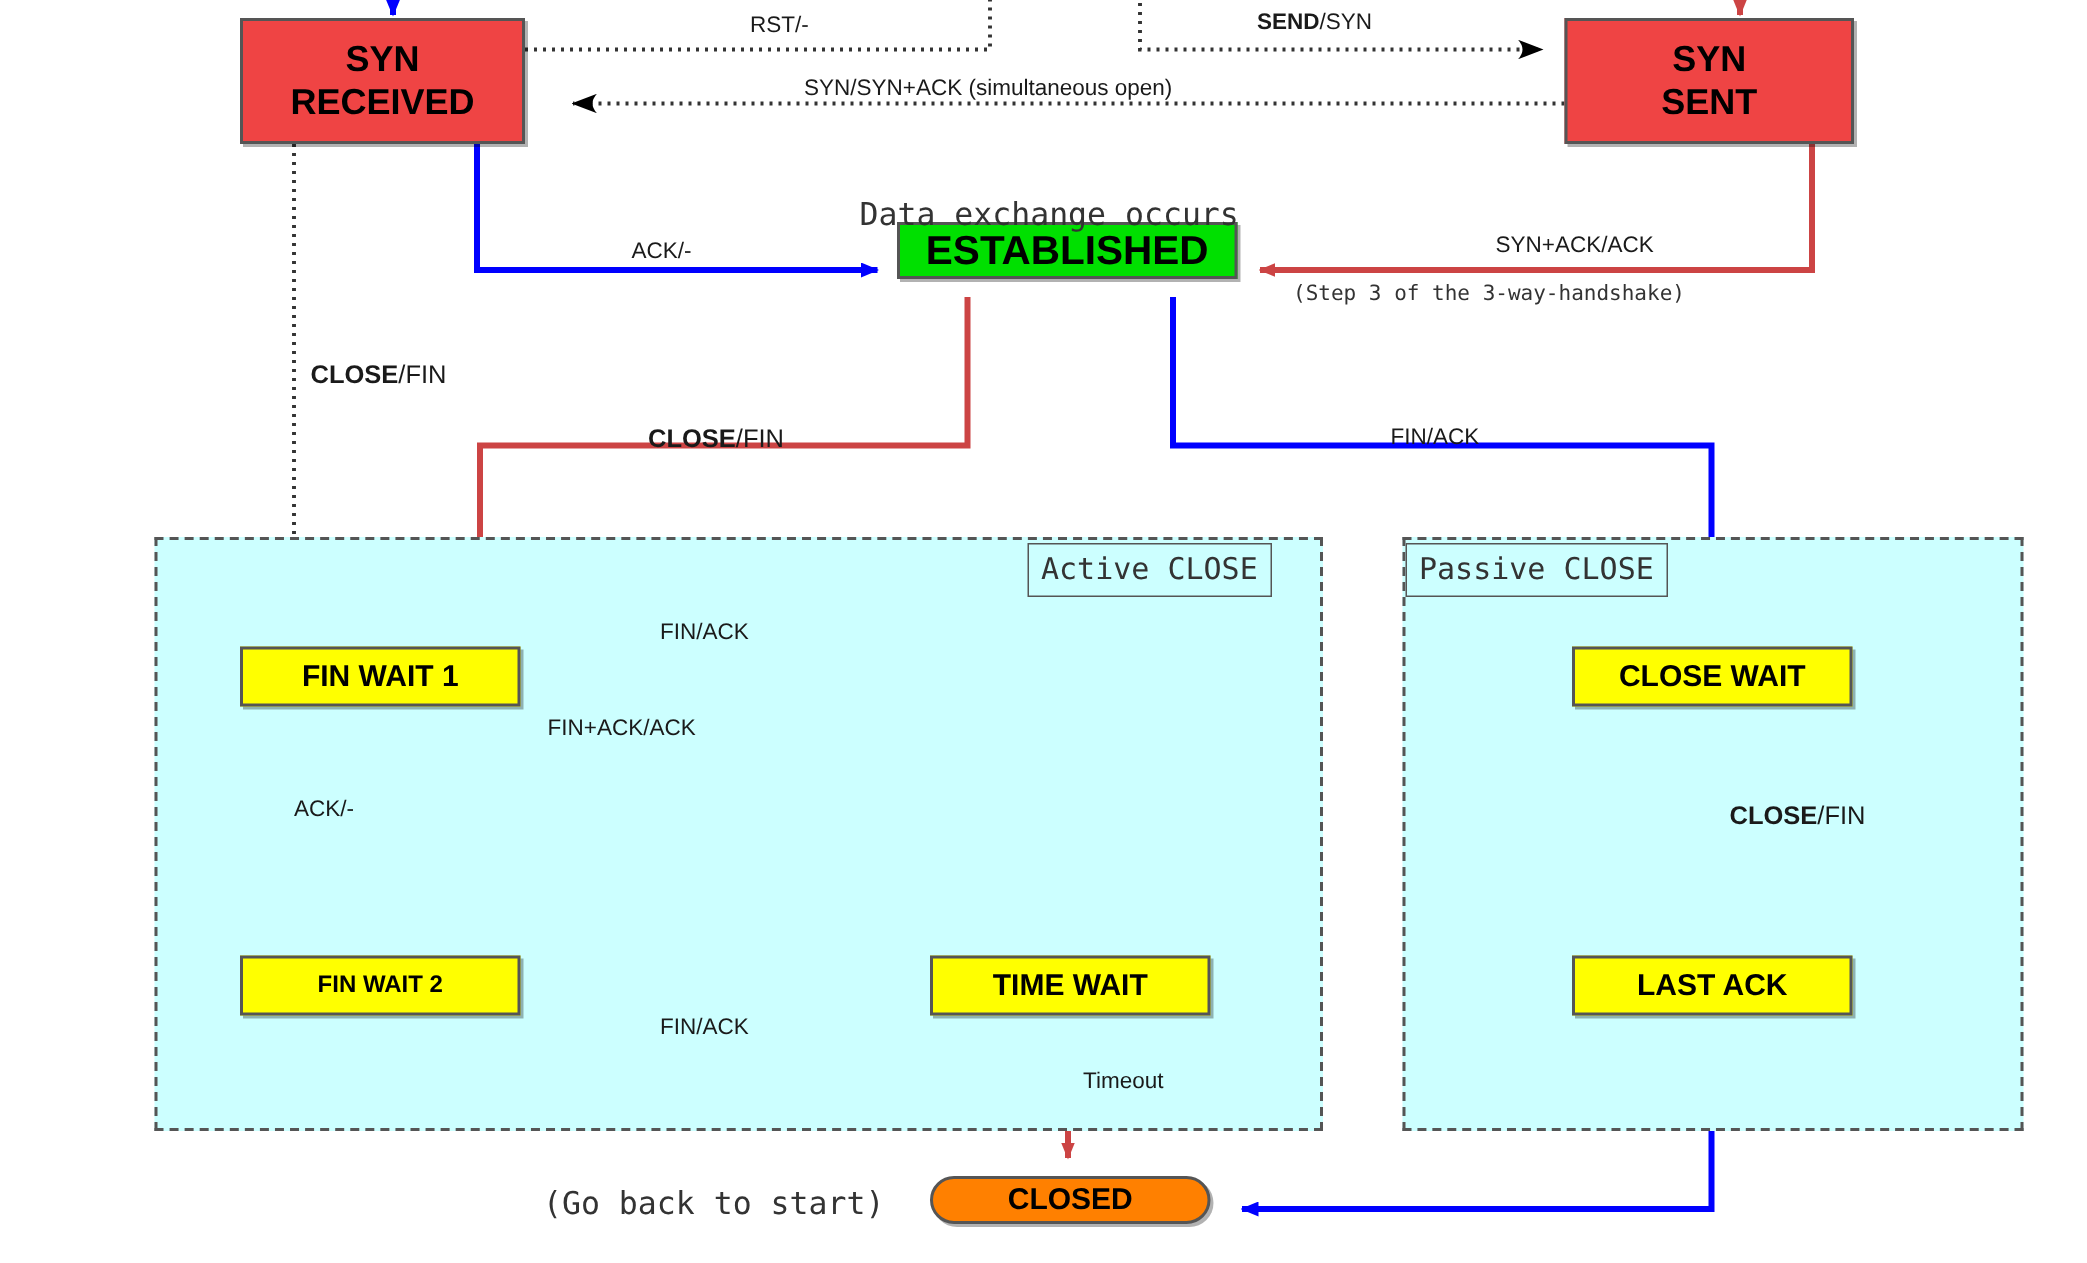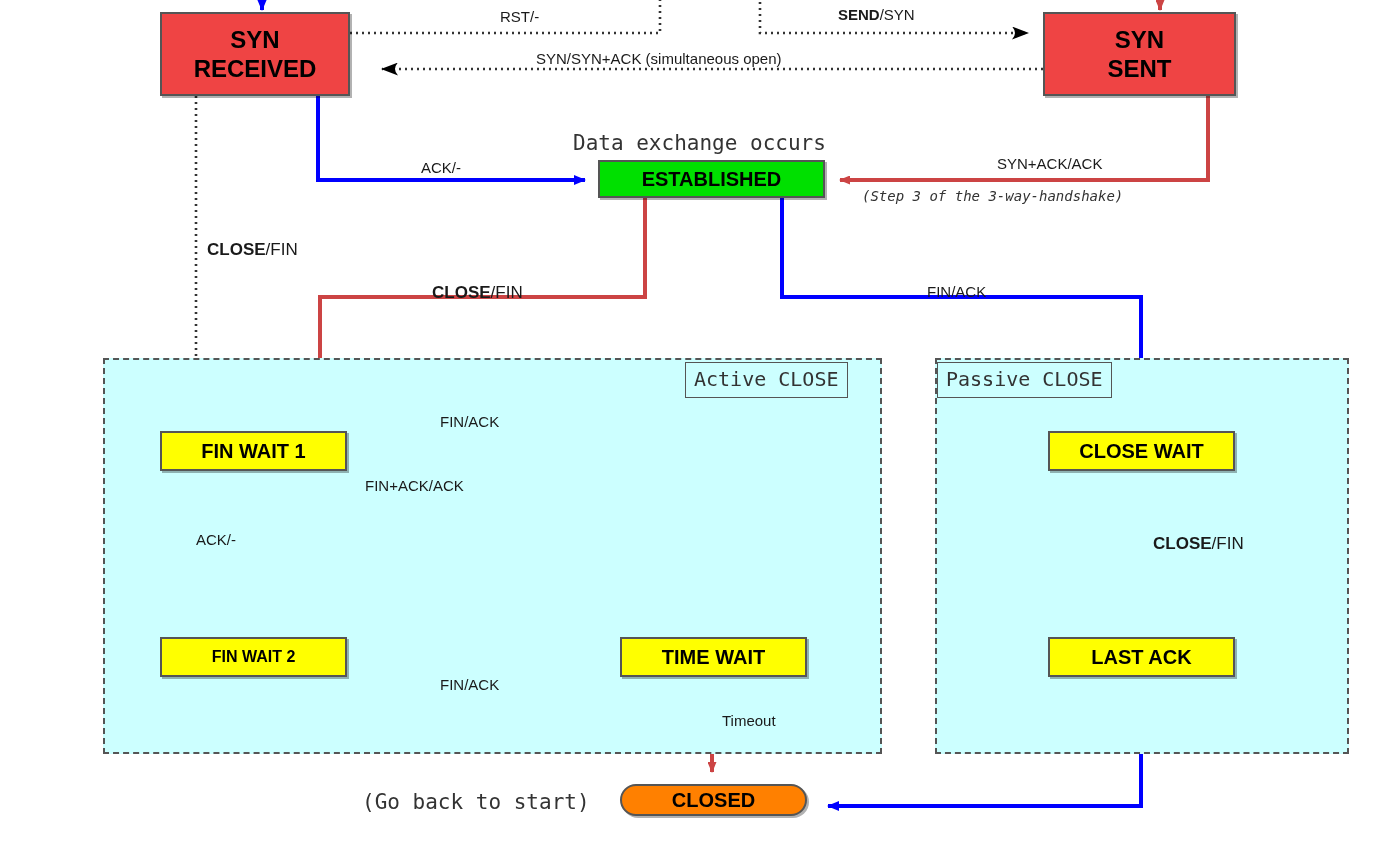--- a/index.html
+++ b/index.html
@@ -84,21 +84,20 @@
     font-weight: bold;
   }
   .lbl-mono {
     font-family: "DejaVu Sans Mono", monospace;
     font-size: 21px;
     color: #333333;
   }
   .lbl-mono-small {
     font-family: "DejaVu Sans Mono", monospace;
     font-size: 14px;
-    font-style: italic;
     color: #333333;
   }
 </style>
 </head>
 <body>
 
 <div id="canvas">
 
   <div class="region" style="left:103px; top:358px; width:779px; height:396px;"></div>
   <div class="region" style="left:935px; top:358px; width:414px; height:396px;"></div>
@@ -166,21 +165,21 @@
   <div class="state gray" style="left:160px; top:12px; width:190px; height:84px; font-size:24px; flex-direction:column;">
     <span>SYN</span>
     <span>RECEIVED</span>
   </div>
 
   <div class="state gray" style="left:1043px; top:12px; width:193px; height:84px; font-size:24px; flex-direction:column;">
     <span>SYN</span>
     <span>SENT</span>
   </div>
 
-  <div class="state green" style="left:598px; top:160px; width:227px; height:38px; font-size:20px;">
+  <div class="state green" style="left:598px; top:148px; width:227px; height:38px; font-size:27px;">
     <span>ESTABLISHED</span>
   </div>
 
   <div class="state yellow" style="left:160px; top:431px; width:187px; height:40px; font-size:20px;">
     <span>FIN WAIT 1</span>
   </div>
 
   <div class="state yellow" style="left:160px; top:637px; width:187px; height:40px; font-size:16px;">
     <span>FIN WAIT 2</span>
   </div>

